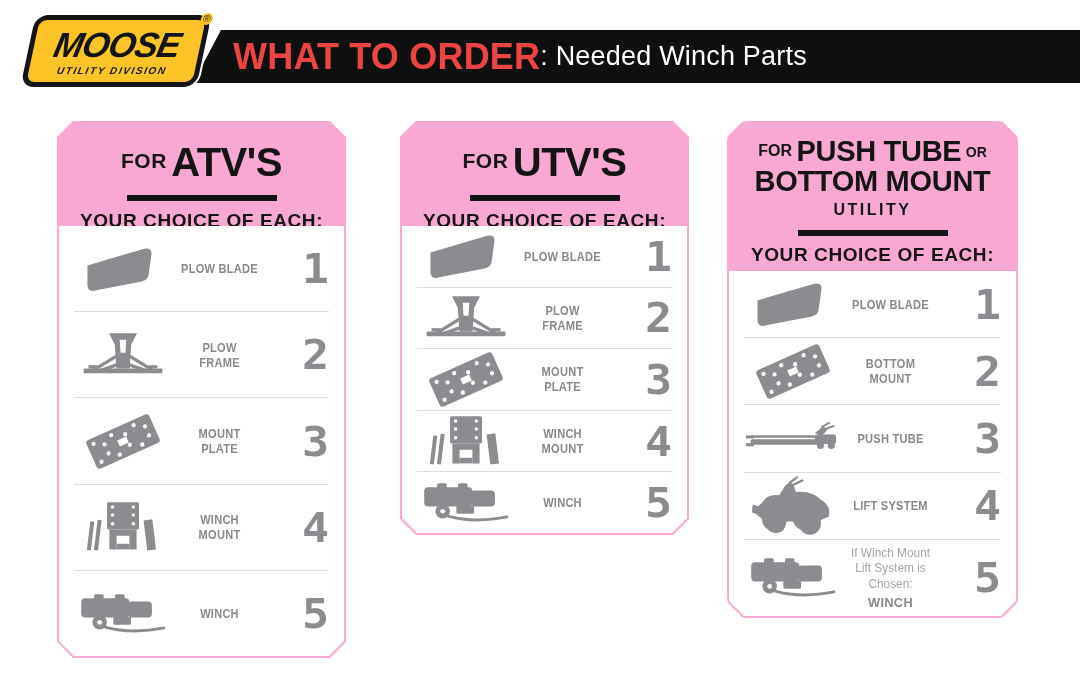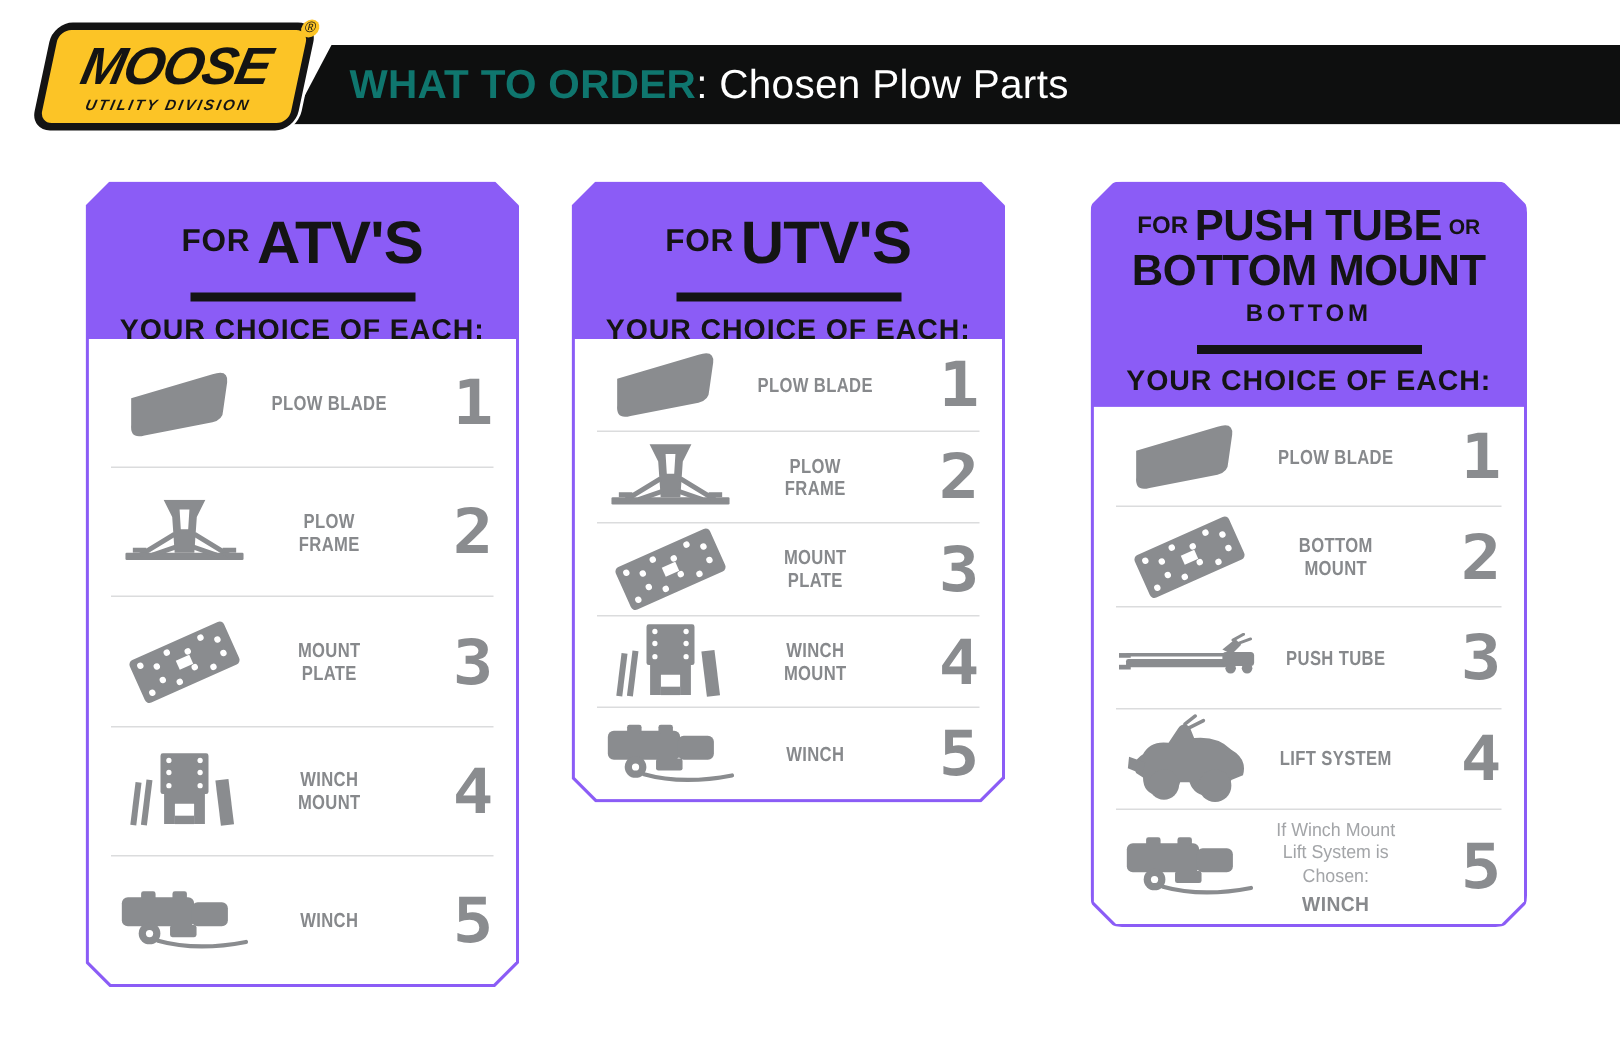--- a/index.html
+++ b/index.html
@@ -3,38 +3,38 @@
 <meta charset="utf-8">
 <style>
   * { margin:0; padding:0; box-sizing:border-box; }
   html,body { width:1080px; height:691px; background:#fff; font-family:"Liberation Sans", sans-serif; }
   .stage { position:relative; width:1080px; height:691px; background:#ffffff; overflow:hidden; }
 
   
   .banner { position:absolute; left:193px; top:30px; width:887px; height:53px; background:#0e0f0f;
             clip-path:polygon(28px 0, 100% 0, 100% 100%, 0 100%);
             display:flex; align-items:center; padding-left:40px; }
-  .banner .t-bold { color:#0f766e; font-weight:bold; font-size:27px; letter-spacing:0.2px; }
+  .banner .t-bold { color:#ef4444; font-weight:bold; font-size:36px; letter-spacing:0.2px; }
   .banner .t-rest { color:#fff; font-weight:normal; font-size:27px; letter-spacing:0.2px; }
 
   
   .logo { position:absolute; left:28px; top:15px; width:176px; height:72px;
           transform:skewX(-12deg); background:#fcc426; border:5px solid #141414; border-radius:13px;
           display:flex; flex-direction:column; align-items:center; justify-content:center; z-index:3;
           box-shadow:0 0 0 2px #ffffff; }
   .logo-word { font-size:35px; font-weight:bold; font-style:italic; color:#141414; letter-spacing:-1px; line-height:1; }
   .logo-sub  { font-size:10px; font-weight:bold; font-style:italic; color:#141414; letter-spacing:1.6px; margin-top:3px; }
   .logo-reg  { position:absolute; top:-7px; right:-7px; font-size:10px; color:#141414; background:#fcc426; border-radius:50%; width:12px; height:12px; line-height:12px; text-align:center; }
 
   
-  .card { position:absolute; background:#8b5cf6;
+  .card { position:absolute; background:#f9a8d4;
           clip-path:polygon(16px 0, calc(100% - 16px) 0, 100% 16px, 100% calc(100% - 16px),
                     calc(100% - 16px) 100%, 16px 100%, 0 calc(100% - 16px), 0 16px); }
   .card-atv { left:57px;  top:121px; width:289px; height:537px; }
-  .card-utv { left:381px; top:121px; width:289px; height:414px;padding-left:16px; }
+  .card-utv { left:400px; top:121px; width:289px; height:414px;padding-left:16px; }
   .card-pt  { left:727px; top:121px; width:291px; height:497px;border-radius:21px; }
 
   .card-header { position:absolute; top:0; left:0; right:0; text-align:center; }
   .h-std  { height:105px; }
   .h-tall { height:150px; }
   .title-line { margin-top:21px; line-height:1; }
   .h-tall .title-line { margin-top:16px; }
   .t-for  { font-size:21px; font-weight:bold; color:#141414; letter-spacing:0.5px; vertical-align:8px; }
   .t-main { font-size:40px; font-weight:bold; color:#141414; letter-spacing:-0.5px; }
   .t-for-sm  { font-size:16px; font-weight:bold; color:#141414; vertical-align:5px; }
@@ -148,21 +148,21 @@
         <circle cx="76" cy="63" r="14"></circle>
       <path d="M2 38 L16 43 L13 53 L1 48 Z"></path>
     </symbol>
   </defs>
 </svg>
 
 <div class="stage">
 
   <div class="banner">
     <span class="t-bold">WHAT TO ORDER</span>
-      <span class="t-rest">: Chosen Plow Parts</span>
+      <span class="t-rest">: Needed Winch Parts</span>
   </div>
 
   <div class="logo">
     <div class="logo-word">MOOSE</div>
     <div class="logo-sub">UTILITY DIVISION</div>
     <div class="logo-reg">®</div>
   </div>
 
   <div class="card card-atv">
     <div class="card-header h-std">
@@ -283,21 +283,21 @@
   <div class="card card-pt">
     <div class="card-header h-tall">
       <div class="title-line">
         <span class="t-for-sm">FOR</span>
         <span class="t-main-md">PUSH TUBE</span>
         <span class="t-or">OR</span>
       </div>
       <div class="title-line2">
         <span class="t-main-md">BOTTOM MOUNT</span>
       </div>
-      <div class="t-sys">BOTTOM</div>
+      <div class="t-sys">UTILITY</div>
       <div class="rule"></div>
       <div class="choice">YOUR CHOICE OF EACH:</div>
     </div>
     <div class="card-body b-tall">
       <div class="row">
         <div class="row-icon">
             <svg class="icon" width="80" height="50">
               <use href="#i-plow-blade"></use>
             </svg>
           </div>

